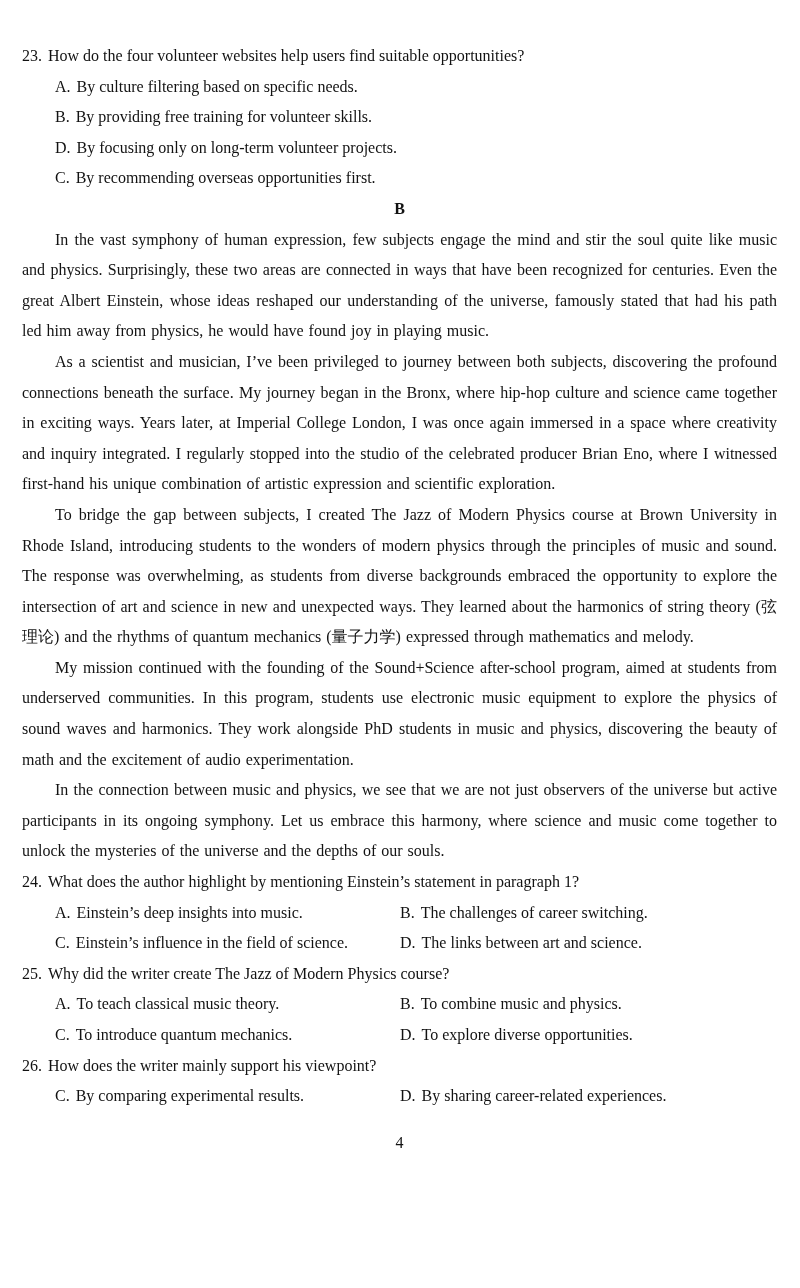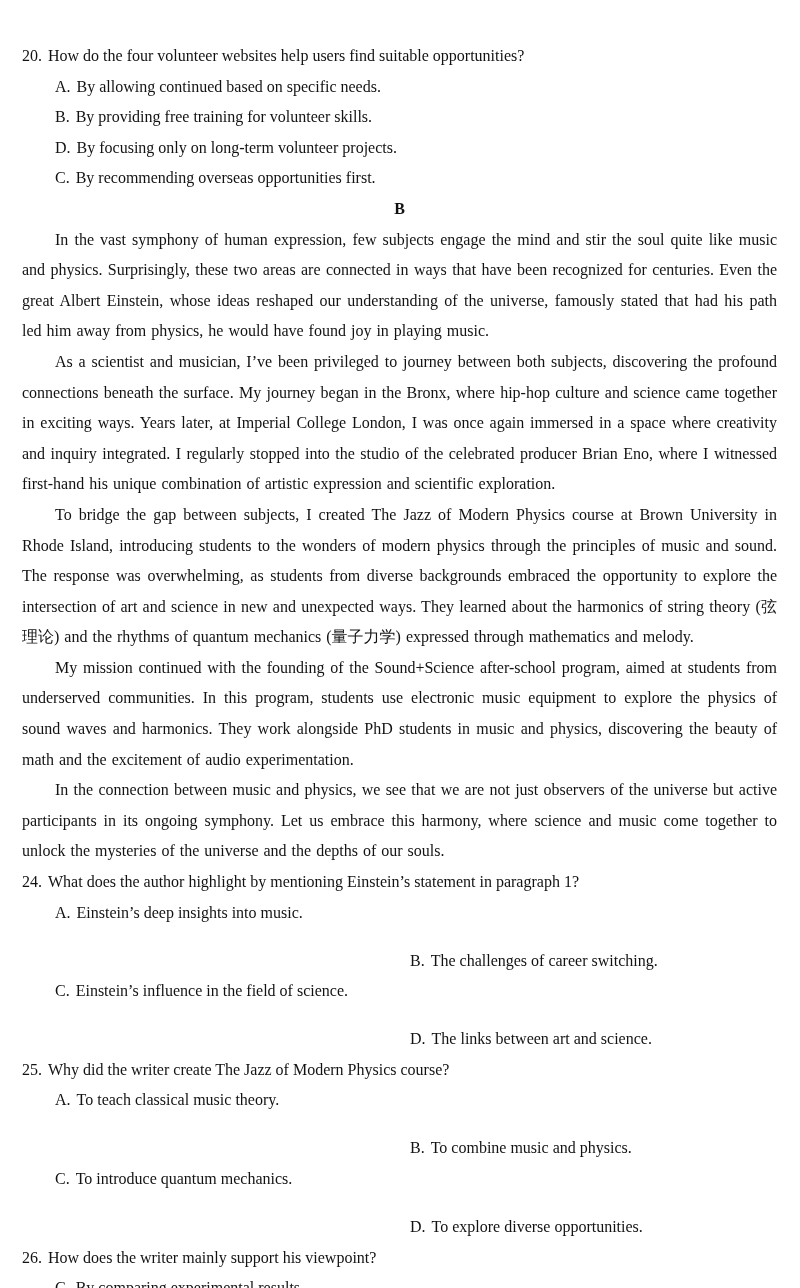--- a/index.html
+++ b/index.html
@@ -19,23 +19,22 @@
   .page {
     padding: 41px 23px 0 22px;
   }
   .q-line { text-align: left; }
   .q-num { margin-right: 6px; }
   .opt { padding-left: 33px; }
   .opt-label { margin-right: 6px; }
   .two-col {
     display: grid;
     grid-template-columns: 378px 1fr;
-    gap: 10px;
   }
-  .two-col .opt.c2 { padding-left: 0; margin-top: 48px; }
+  .two-col .opt.c2 { padding-left: 0; }
   .section-heading {
     text-align: center;
     font-weight: bold;
   }
   .para {
     margin: 0;
     text-align: justify;
     text-indent: 33px;
     word-spacing: 1px;
   }
@@ -43,24 +42,24 @@
     text-align: center;
     margin-top: 16px;
   }
 </style>
 </head>
 <body>
 
 <div class="page">
 
   <div class="q-line">
-    <span class="q-num">20.</span><span>How do the four volunteer websites help users find suitable opportunities?</span>
+    <span class="q-num">23.</span><span>How do the four volunteer websites help users find suitable opportunities?</span>
   </div>
   <div class="opt">
-    <span class="opt-label">A.</span><span>By allowing continued based on specific needs.</span>
+    <span class="opt-label">A.</span><span>By culture filtering based on specific needs.</span>
   </div>
   <div class="opt">
     <span class="opt-label">B.</span><span>By providing free training for volunteer skills.</span>
   </div>
   <div class="opt">
     <span class="opt-label">D.</span><span>By focusing only on long-term volunteer projects.</span>
   </div>
   <div class="opt">
     <span class="opt-label">C.</span><span>By recommending overseas opportunities first.</span>
   </div>

